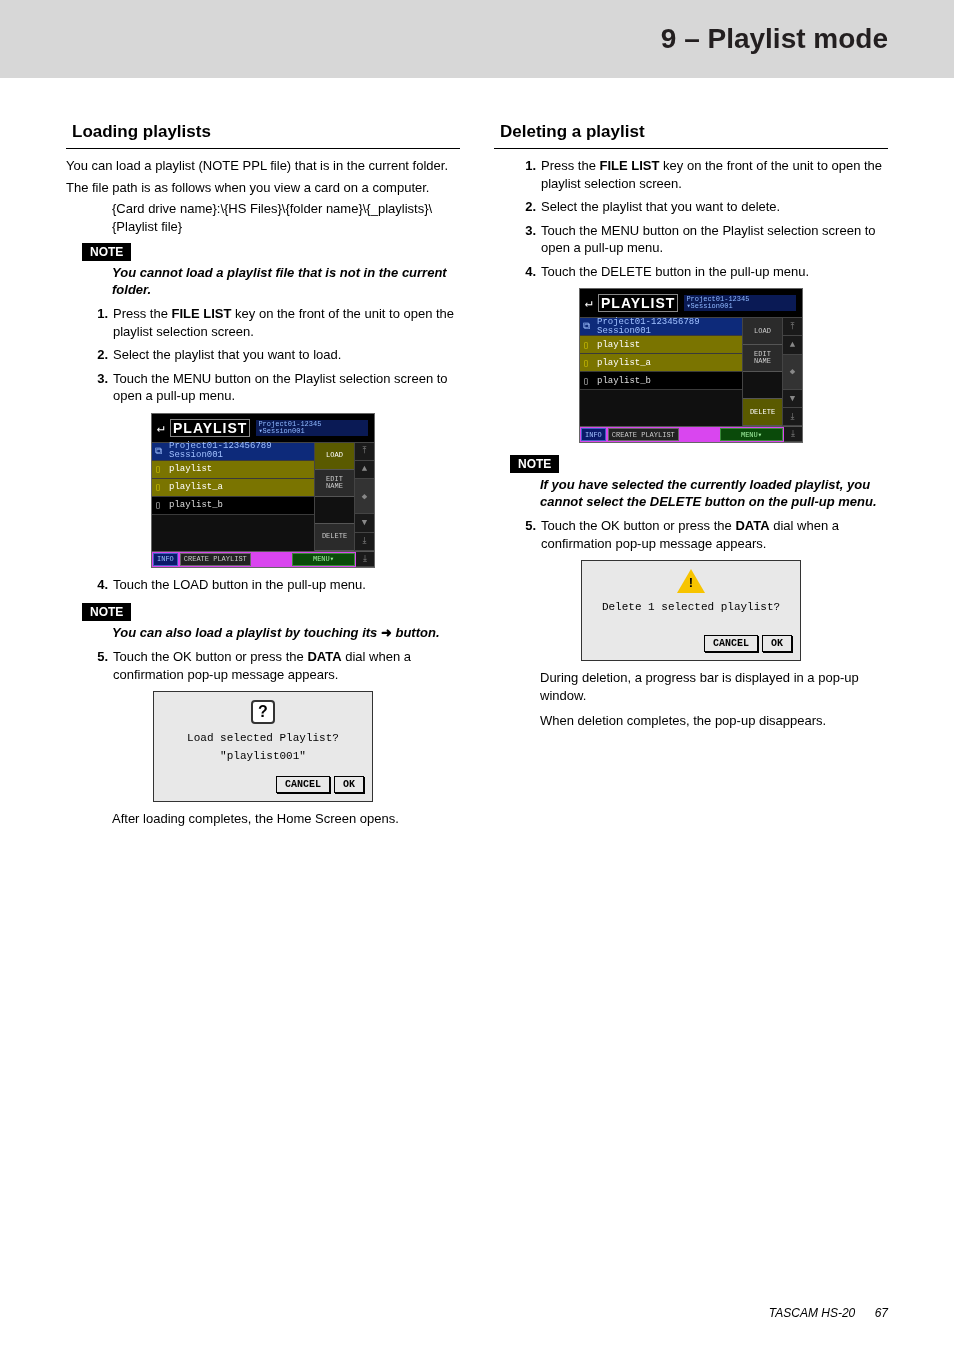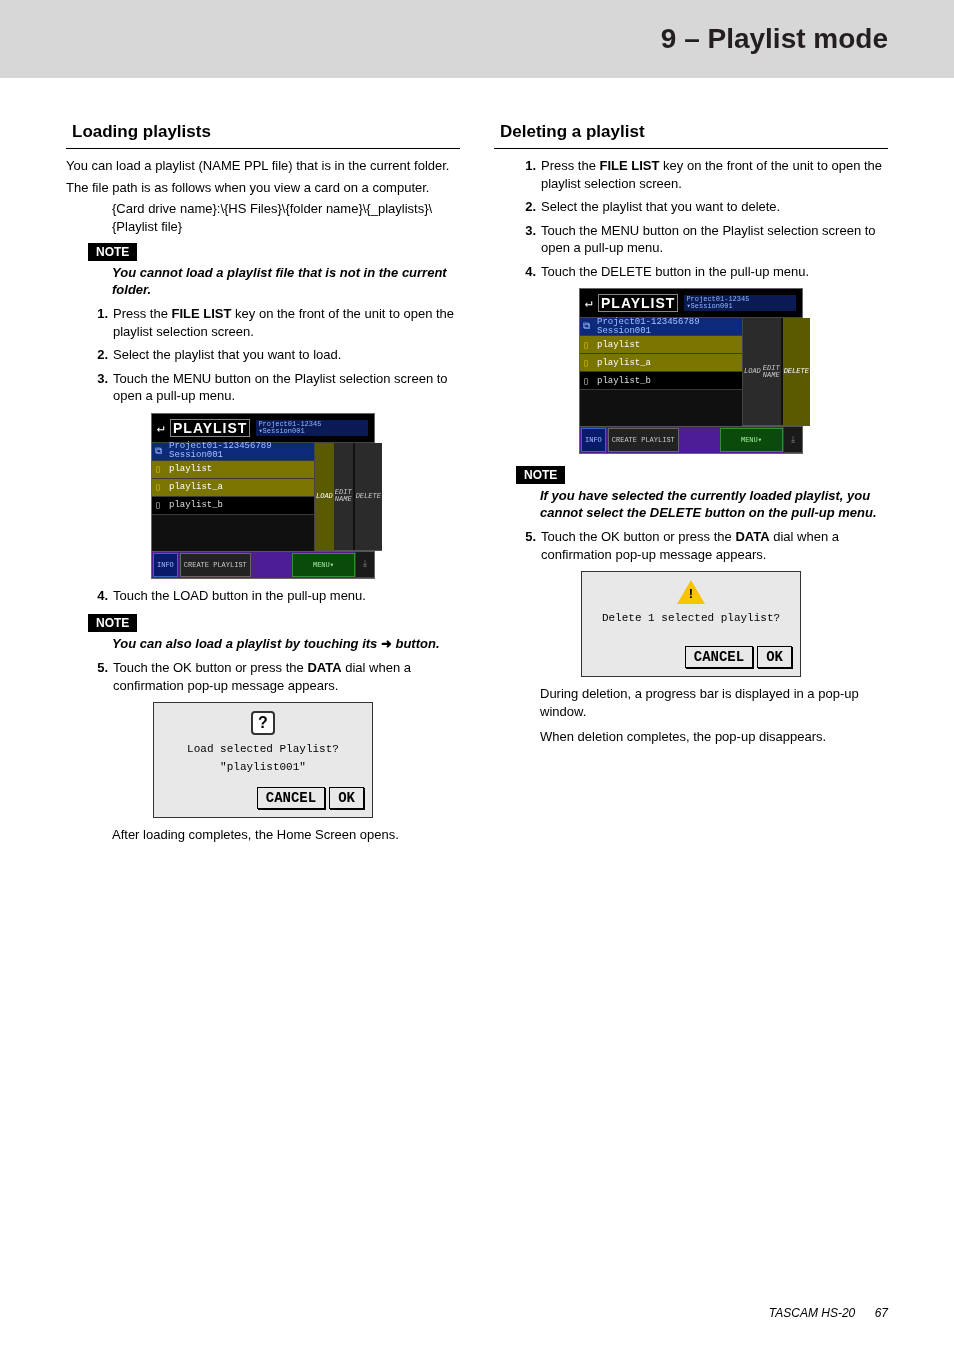--- a/index.html
+++ b/index.html
@@ -48,21 +48,21 @@
     margin-top: 2px;
     line-height: 1.35;
   }
   .note-tag {
     display: inline-block;
     background: #000;
     color: #fff;
     font-weight: 700;
     padding: 2px 8px;
     font-size: 12px;
-    margin: 4px 0 4px 22px;
+    margin: 4px 0 4px 16px;
   }
   .note-body {
     font-style: italic;
     font-weight: 700;
     margin-left: 46px;
     margin-bottom: 6px;
     line-height: 1.3;
   }
   ol.steps {
     list-style: none;
@@ -130,41 +130,40 @@
     border-bottom:1px solid #3a3a3a;
   }
   .row-session { background:#0d2a7a; color:#a0c0ff; }
   .row-sel { background:#7a7400; color:#fff; }
   .row-file { background:#000; color:#ddd; }
   .lcd-row .ico { width:12px; font-size:10px; margin-right:2px; }
   .ico-y { color:#d6c800; }
   .ico-w { color:#ccc; }
   .lcd-empty { height:36px; background:#101010; }
   .lcd-side {
-    width:40px; display:flex; flex-direction:row;
+    width:40px; display:flex; flex-direction:column;
     border-left:1px solid #444;
-    font-style:italic;
   }
   .side-btn {
     flex:1; background:#2b2b2b; color:#ccc;
     font-size:7px; display:flex; align-items:center; justify-content:center;
     border-bottom:1px solid #555; text-align:center; line-height:1;
     position:relative; padding:1px;
   }
   .side-btn.highlight { background:#5a5a00; color:#fff; }
   .scroll-col {
     width:20px; display:flex; flex-direction:column;
     border-left:1px solid #444;
   }
   .scroll-btn {
     flex:1; background:#1a1a1a; color:#888;
     display:flex; align-items:center; justify-content:center;
     font-size:9px; border-bottom:1px solid #444;
   }
-  .lcd-footer { display:flex; height:27px; background:#4c1d95; border-top:1px solid #555;}
+  .lcd-footer { display:flex; height:16px; background:#d946ef; border-top:1px solid #555;}
   .fbtn {
     background:#0a1a6a; color:#a0c0ff; font-size:7px;
     padding:2px 3px; margin:1px; border:1px solid #4060c0;
     display:flex; align-items:center;
   }
   .fbtn.dark { background:#222; color:#ccc; border-color:#666; }
   .fspace { flex:1; }
   .fmenu {
     background:#0a4a0a; color:#a0f0a0; font-size:7px;
     padding:2px 20px; margin:1px; border:1px solid #3a8a3a;
@@ -211,21 +210,21 @@
   }
   .dlg-sub {
     font-family:"Courier New",monospace; font-size:11px;
     text-align:center; padding:2px 8px 10px;
   }
   .dlg-btns {
     display:flex; justify-content:flex-end; gap:4px;
     padding:4px 8px 8px;
   }
   .dlg-btn {
-    font-family:"Courier New",monospace; font-size:14px;
+    font-family:"Courier New",monospace; font-size:10px;
     font-weight:700; border:1px solid #000;
     box-shadow: 1px 1px 0 #000;
     background:#e8e8e8; padding:2px 8px;
   }
   .footer {
     position:absolute; bottom:30px; right:66px;
     font-style:italic; font-size:12px;
   }
   .footer .pg { font-style:italic; font-weight:400; font-size:12px; margin-left:16px; }
   .arrow-inline { font-weight:700; font-style:normal; }
@@ -235,21 +234,21 @@
 
 <div class="header-band">
   <div class="chapter-title">9 – Playlist mode</div>
 </div>
 
 <div class="content">
 
   <div class="col">
     <h2>Loading playlists</h2>
     <div class="rule"></div>
-    <p>You can load a playlist (NAME PPL file) that is in the current folder.</p>
+    <p>You can load a playlist (NOTE PPL file) that is in the current folder.</p>
     <p>The file path is as follows when you view a card on a computer.</p>
     <p class="indent-path">{Card drive name}:\{HS Files}\{folder name}\{_playlists}\{Playlist file}</p>
 
     <div class="note-tag">NOTE</div>
     <p class="note-body">You cannot load a playlist file that is not in the current folder.</p>
 
     <ol class="steps">
       <li>
           <span class="num">1</span>
           <span class="body"><span>Press the </span><b>FILE LIST</b><span> key on the front of the unit to open the playlist selection screen.</span></span>

